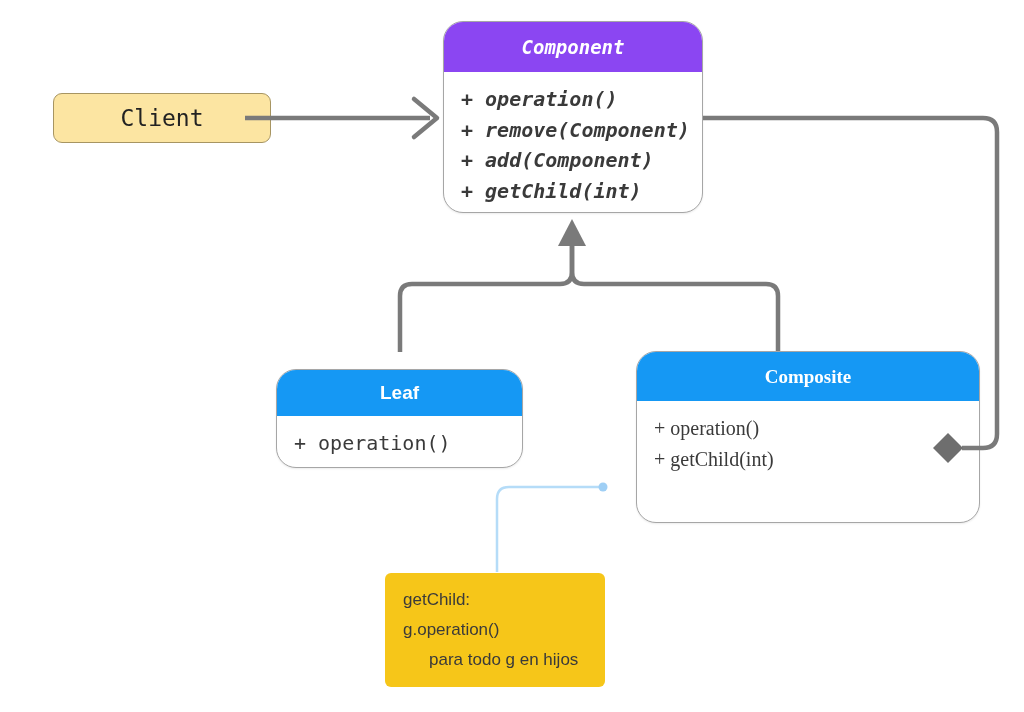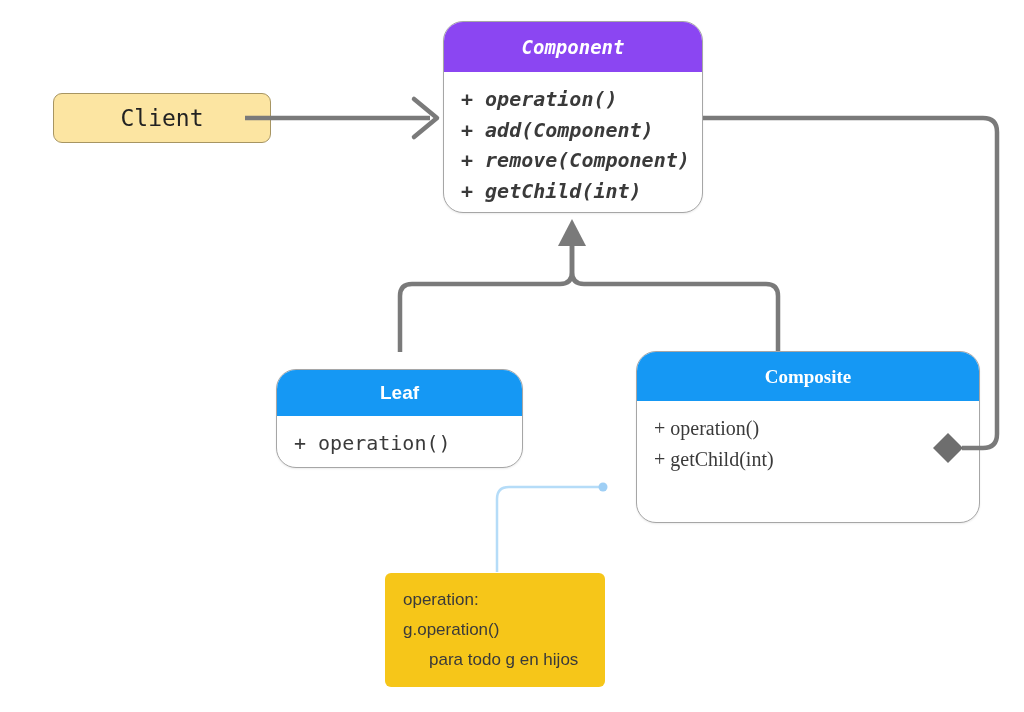--- a/index.html
+++ b/index.html
@@ -124,22 +124,22 @@
   <div class="client-box">
     <span>Client</span>
   </div>
 
   <div class="uml-box component-box">
     <div class="uml-header purple">
       <span>Component</span>
     </div>
     <div class="uml-body">
         <div class="method-row mono-bold-italic">+ operation()</div>
+        <div class="method-row mono-bold-italic">+ remove(Component)</div>
         <div class="method-row mono-bold-italic">+ add(Component)</div>
-        <div class="method-row mono-bold-italic">+ remove(Component)</div>
         <div class="method-row mono-bold-italic">+ getChild(int)</div>
       </div>
   </div>
 
   <div class="uml-box leaf-box">
     <div class="uml-header blue">
       <span>Leaf</span>
     </div>
     <div class="uml-body">
         <div class="method-row mono-regular">+ operation()</div>
@@ -150,18 +150,18 @@
     <div class="uml-header blue">
       <span>Composite</span>
     </div>
     <div class="uml-body">
         <div class="method-row mono-regular">+ operation()</div>
         <div class="method-row mono-regular">+ getChild(int)</div>
       </div>
   </div>
 
   <div class="note-box">
-      <div class="note-line">operation:</div>
+      <div class="note-line">getChild:</div>
       <div class="note-line">g.operation()</div>
       <div class="note-line">para todo g en hijos</div>
     </div>
 
 </div>
 
 </body></html>

